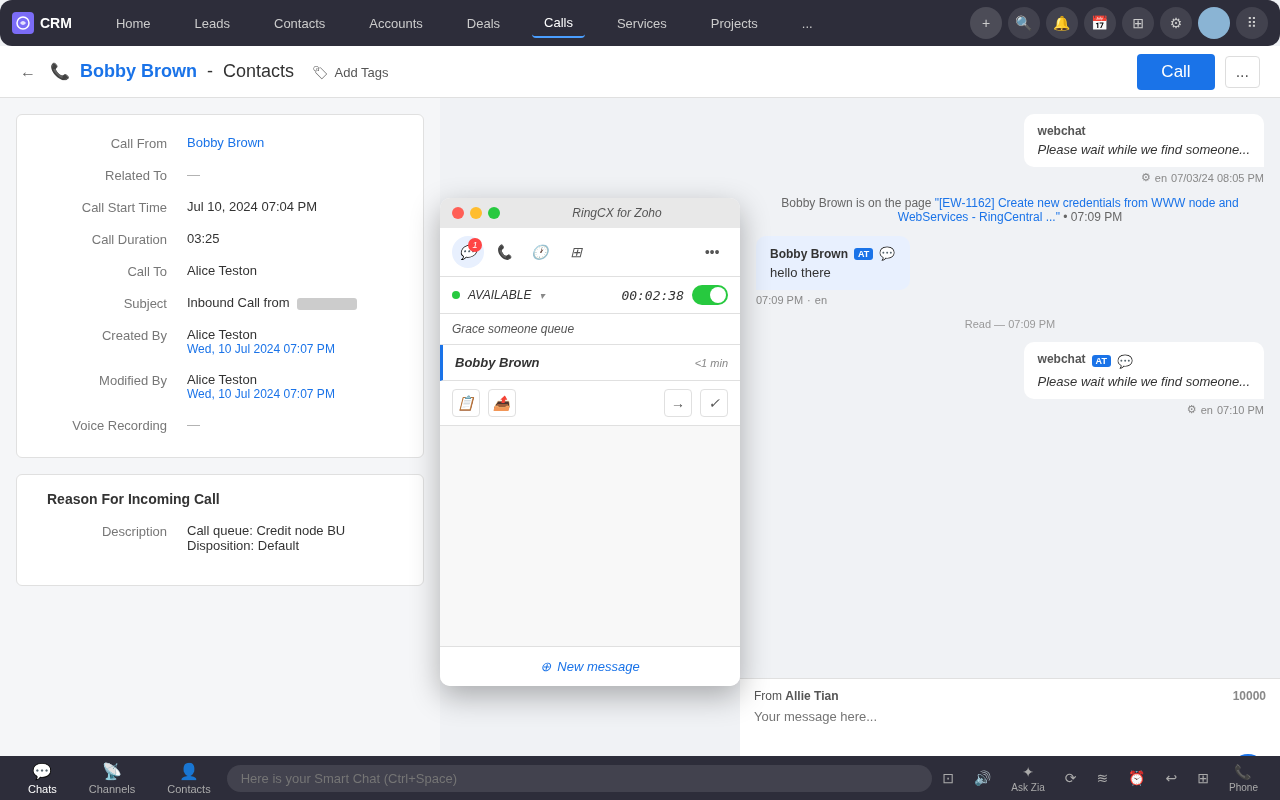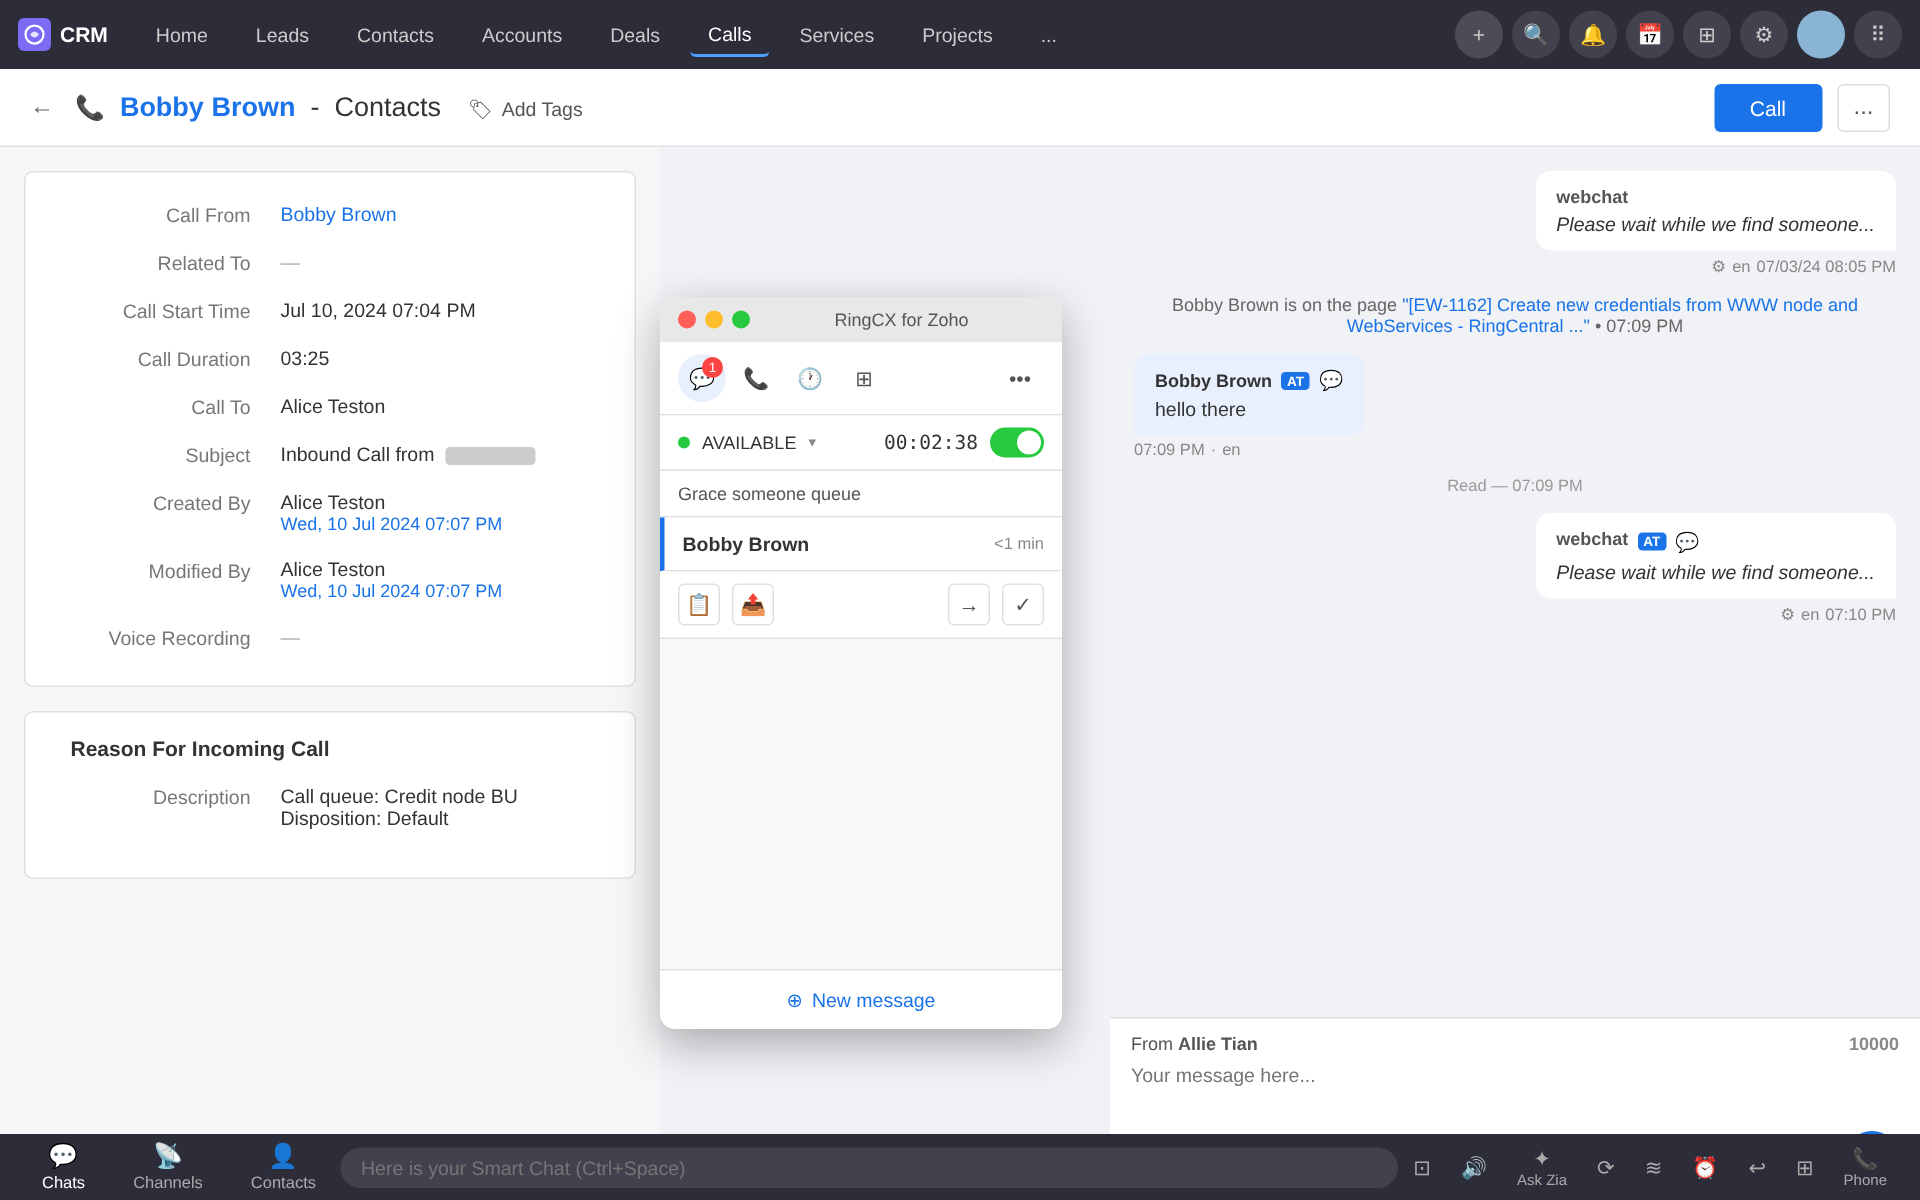--- a/index.html
+++ b/index.html
@@ -5,21 +5,22 @@
     * { box-sizing: border-box; margin: 0; padding: 0; }
     body { font-family: -apple-system, BlinkMacSystemFont, 'Segoe UI', sans-serif; font-size: 13px; background: #f0f2f5; width: 1280px; height: 800px; overflow: hidden; }
 
     
     .top-nav {
       background: #2d2d3a;
       height: 46px;
       display: flex;
       align-items: center;
       padding: 0 12px;
-      gap: 8px;
+      gap: 20px;
+      border-radius: 12px;
     }
     .nav-logo {
       display: flex;
       align-items: center;
       gap: 6px;
       color: #fff;
       font-size: 14px;
       font-weight: 600;
       margin-right: 12px;
     }
@@ -76,21 +77,21 @@
     }
     .breadcrumb-title {
       color: #1a73e8; font-size: 18px; font-weight: 600;
     }
     .breadcrumb-sep { color: #333; font-size: 18px; }
     .breadcrumb-module { color: #333; font-size: 18px; font-weight: 400; }
     .breadcrumb-spacer { flex: 1; }
     .call-btn {
       background: #1a73e8; color: #fff;
       border: none; border-radius: 4px;
-      padding: 8px 24px; font-size: 14px;
+      padding: 8px 24px; font-size: 17px;
       cursor: pointer; font-weight: 500;
     }
     .more-btn {
       background: #fff; border: 1px solid #ddd;
       border-radius: 4px; padding: 6px 10px;
       cursor: pointer; color: #555; font-size: 16px;
     }
     .add-tags-row {
       display: flex; align-items: center; gap: 6px;
       color: #555; font-size: 13px; cursor: pointer;
@@ -130,26 +131,27 @@
       font-weight: 600;
       color: #333;
       margin-bottom: 16px;
     }
 
     
     .ringcx-popup {
       position: absolute;
       top: 100px;
       left: 440px;
-      width: 268px;
+      width: 300px;
       background: #f5f5f5;
       border-radius: 10px;
       box-shadow: 0 10px 30px rgba(0,0,0,0.3);
       z-index: 100;
       overflow: hidden;
+      font-style: italic;
     }
     .popup-titlebar {
       background: #e8e8e8;
       padding: 8px 12px;
       display: flex;
       align-items: center;
       gap: 6px;
       border-radius: 10px 10px 0 0;
     }
     .traffic-light {

